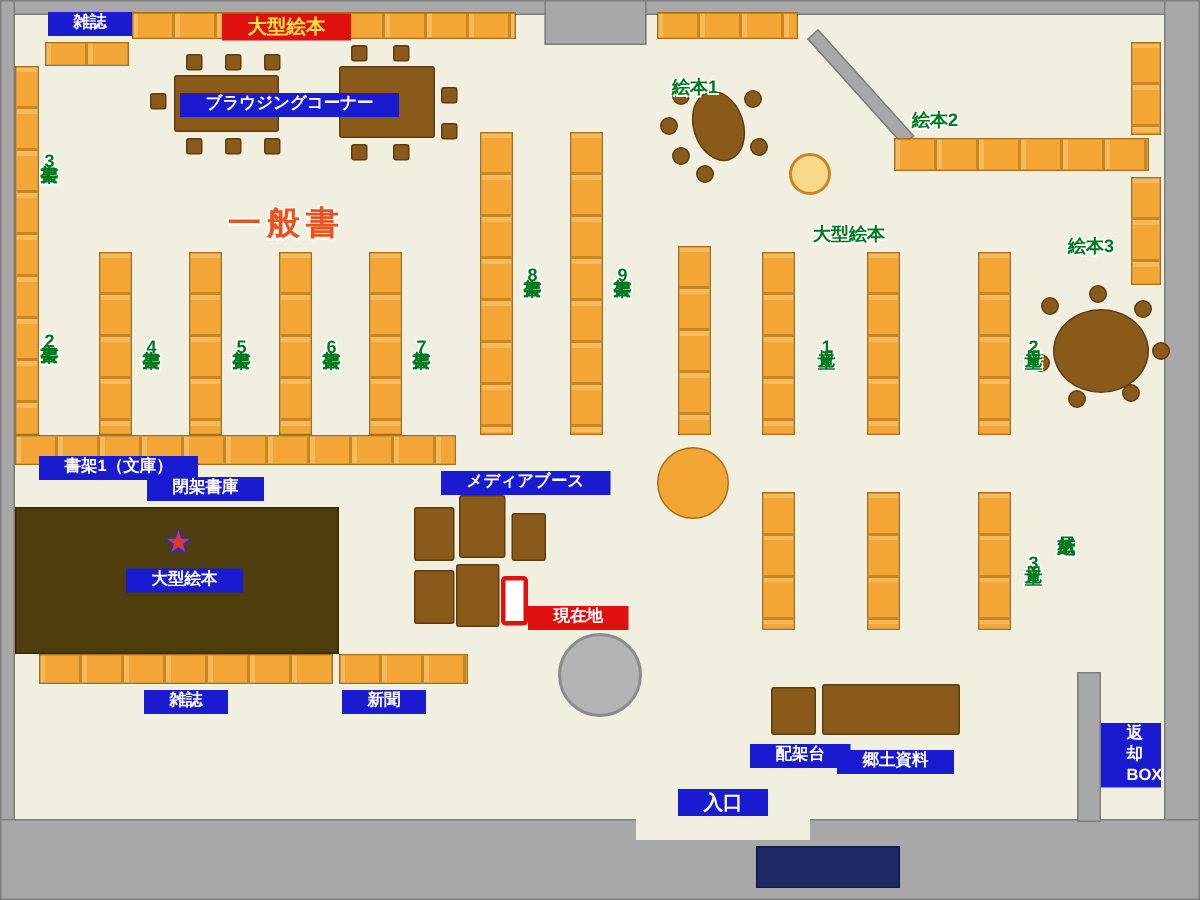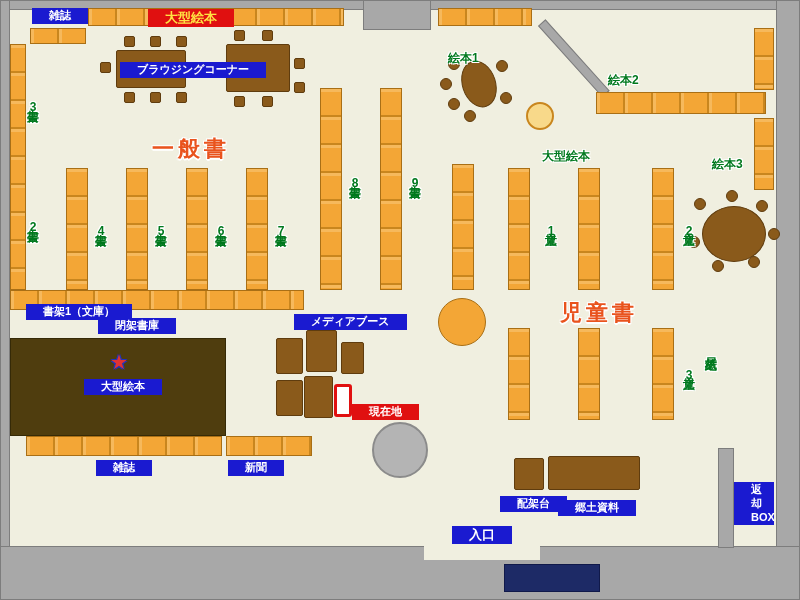--- a/index.html
+++ b/index.html
@@ -108,21 +108,20 @@
   <div class="table" style="left:276px;top:380px;width:27px;height:36px"></div>
   <div class="table" style="left:306px;top:330px;width:31px;height:42px"></div>
   <div class="table" style="left:304px;top:376px;width:29px;height:42px"></div>
   <div class="table" style="left:341px;top:342px;width:23px;height:32px"></div>
   <div class="here" style="left:334px;top:384px;width:18px;height:33px"></div>
 
   <div class="table" style="left:514px;top:458px;width:30px;height:32px"></div>
   <div class="table" style="left:548px;top:456px;width:92px;height:34px"></div>
 
   <div class="area" style="left:152px;top:134px">一般書</div>
-  <div class="area" style="left:560px;top:298px">児童書</div>
 
   <div class="gl" style="left:448px;top:22px">絵本1</div>
   <div class="gl" style="left:608px;top:44px">絵本2</div>
   <div class="gl" style="left:712px;top:128px">絵本3</div>
   <div class="gl" style="left:542px;top:120px">大型絵本</div>
 
   <div class="gl v" style="left:24px;top:72px">書架3</div>
   <div class="gl v" style="left:24px;top:192px">書架2</div>
   <div class="gl v" style="left:92px;top:196px">書架4</div>
   <div class="gl v" style="left:152px;top:196px">書架5</div>

